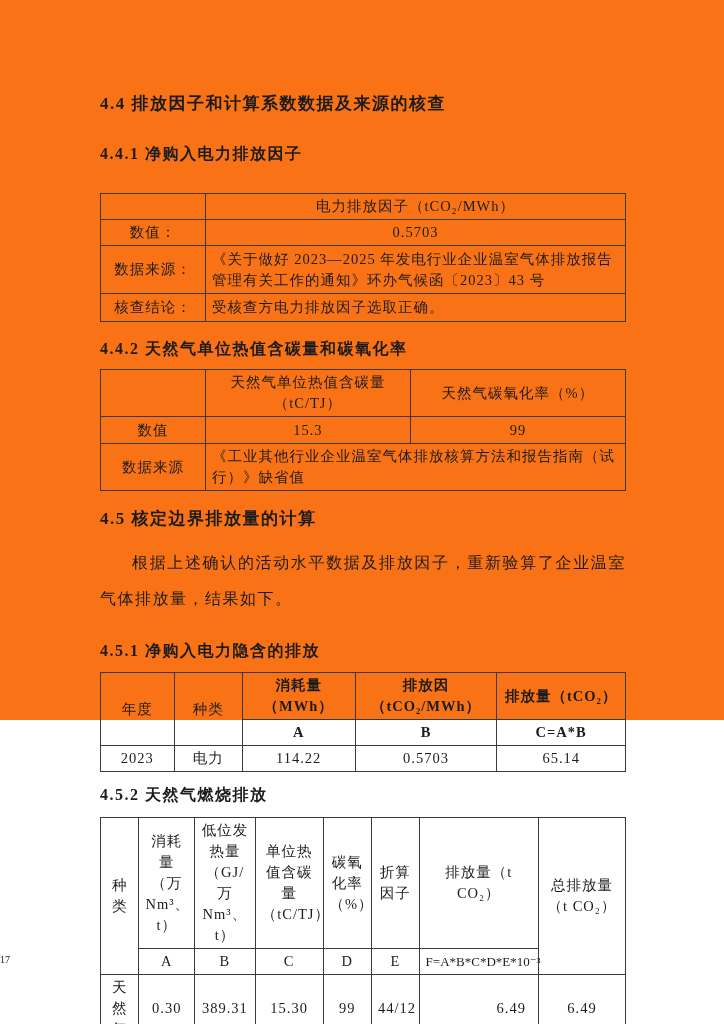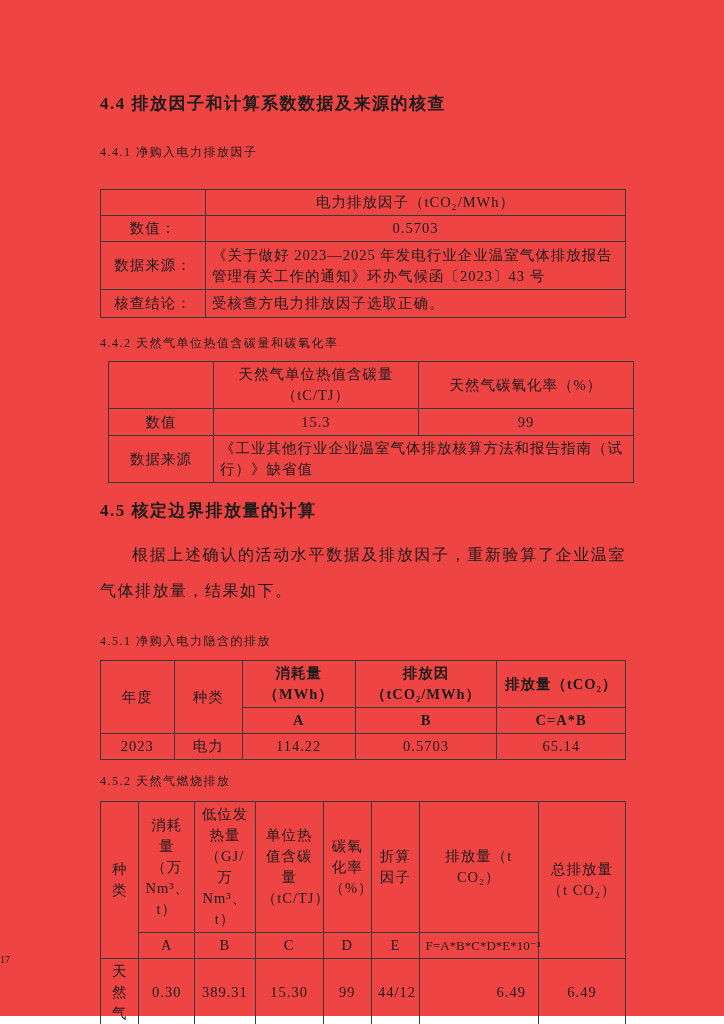--- a/index.html
+++ b/index.html
@@ -5,35 +5,35 @@
   * { margin: 0; padding: 0; box-sizing: border-box; }
   html, body { background: #ffffff; }
   body {
     width: 724px; height: 1024px;
     font-family: "Liberation Serif", "DejaVu Serif", serif;
     color: #1c1c1c;
     position: relative;
     overflow: hidden;
   }
   .page {
-    width: 724px; height: 1016px;
-    background: #ef4444;
+    width: 724px; height: 720px;
+    background: #f97316;
     position: relative;
   }
   .content {
     position: absolute;
     left: 100px; top: 0;
     width: 526px;
   }
   .h-major {
     font-size: 17px; font-weight: bold;
     letter-spacing: 1.5px;
   }
   .h-minor {
-    font-size: 12px; font-weight: normal;
+    font-size: 16px; font-weight: bold;
     letter-spacing: 1.5px;
   }
   .h44  { margin-top: 92px; }
   .h441 { margin-top: 29px; }
   .h442 { margin-top: 17px; }
   .h45  { margin-top: 16px; }
   .h451 { margin-top: 24px; }
   .h452 { margin-top: 13px; }
   .para {
     margin-top: 15px;
@@ -54,21 +54,21 @@
     border: 1px solid #3a3a3a;
     vertical-align: middle;
     text-align: center;
     padding: 2px 6px;
     line-height: 21px;
   }
   table.tbl td.l { text-align: left; }
   table.tbl td.r { text-align: right; padding-right: 12px; }
   table.tbl td.b { font-weight: bold; }
   .t1 { margin-top: 28px; }
-  .t2 { margin-top: 9px; margin-left: 8px; }
+  .t2 { margin-top: 9px; }
   .t3 { margin-top: 10px; }
   .t4 { margin-top: 11px; width: 519px; }
   .t1 tr:nth-child(1) td, .t1 tr:nth-child(2) td { height: 25px; }
   .t1 tr:nth-child(3) td { height: 48px; }
   .t1 tr:nth-child(4) td { height: 28px; }
   .t2 tr:nth-child(1) td { height: 30px; }
   .t2 tr:nth-child(2) td { height: 27px; }
   .t2 tr:nth-child(3) td { height: 47px; }
   .t2 tr:nth-child(4) td { height: 27px; }
   .t3 td { height: 20px; line-height: 18px; }

